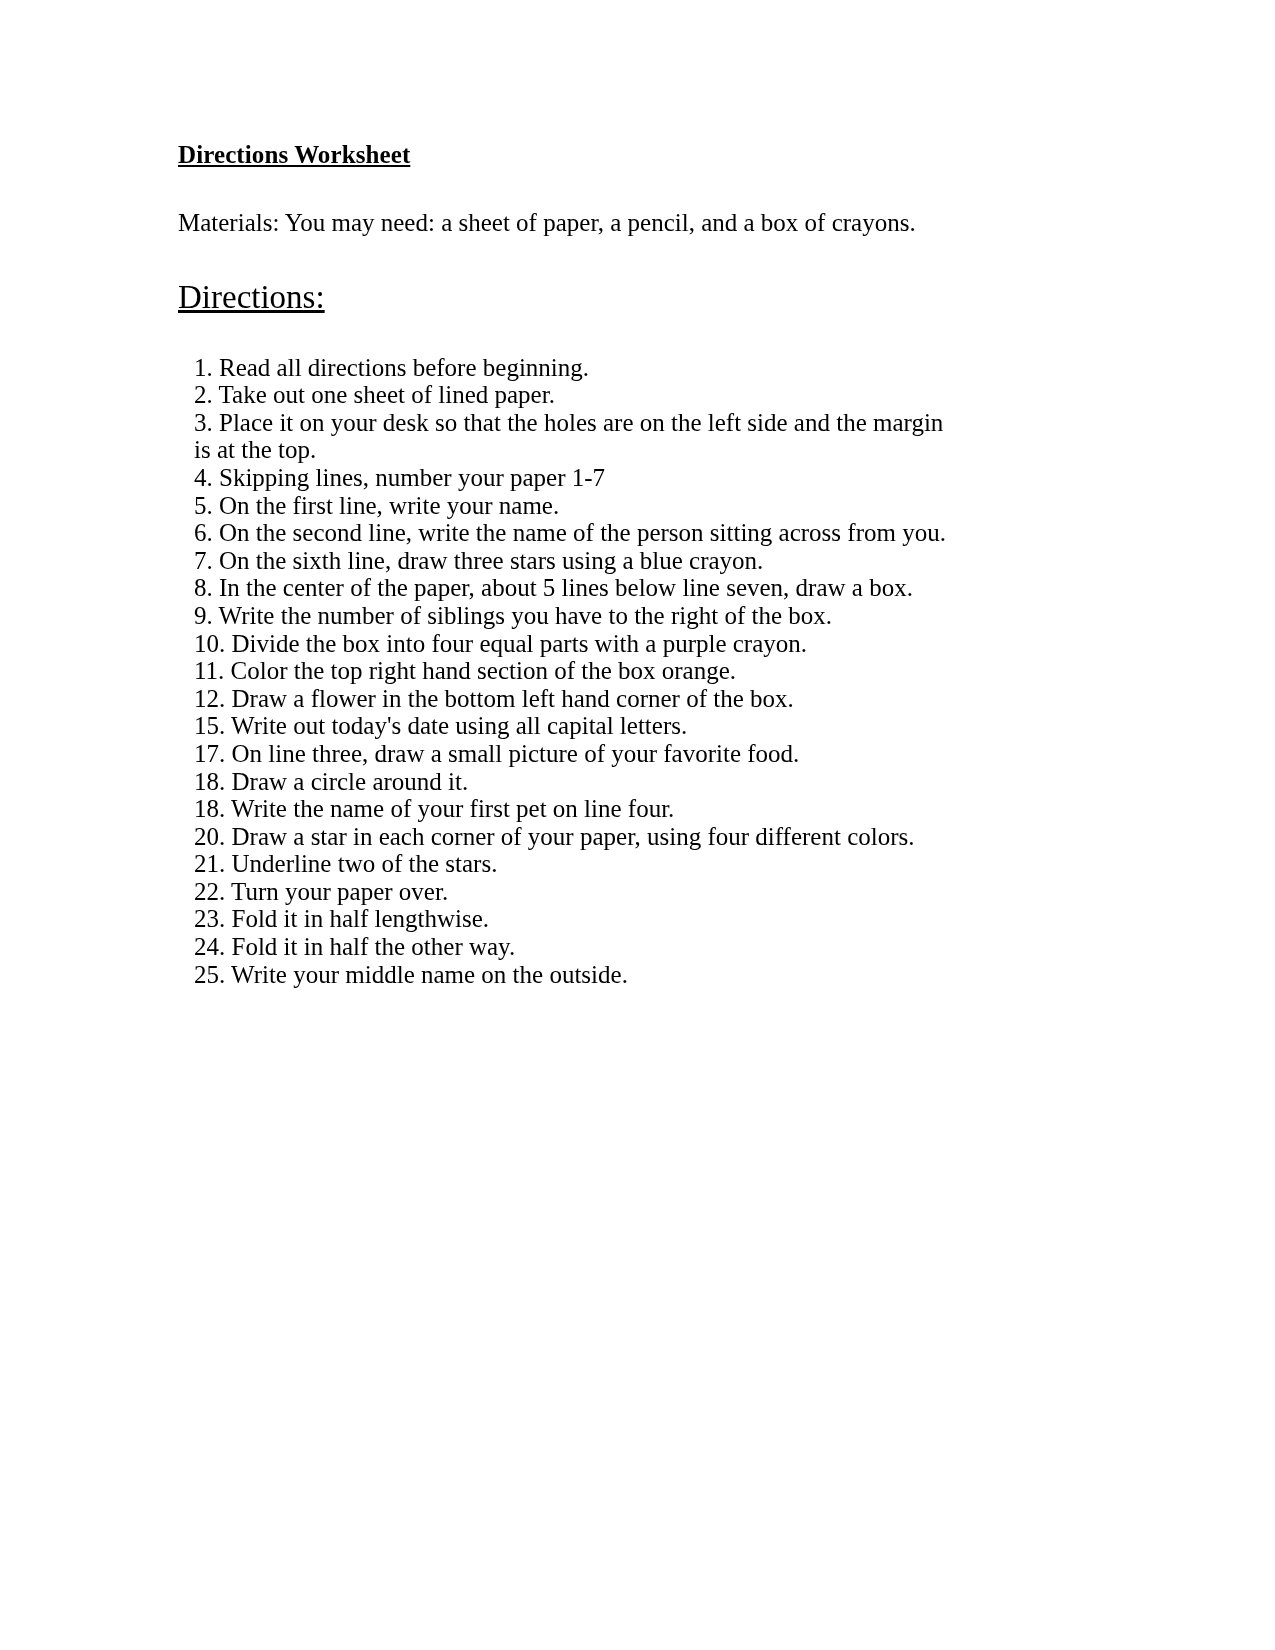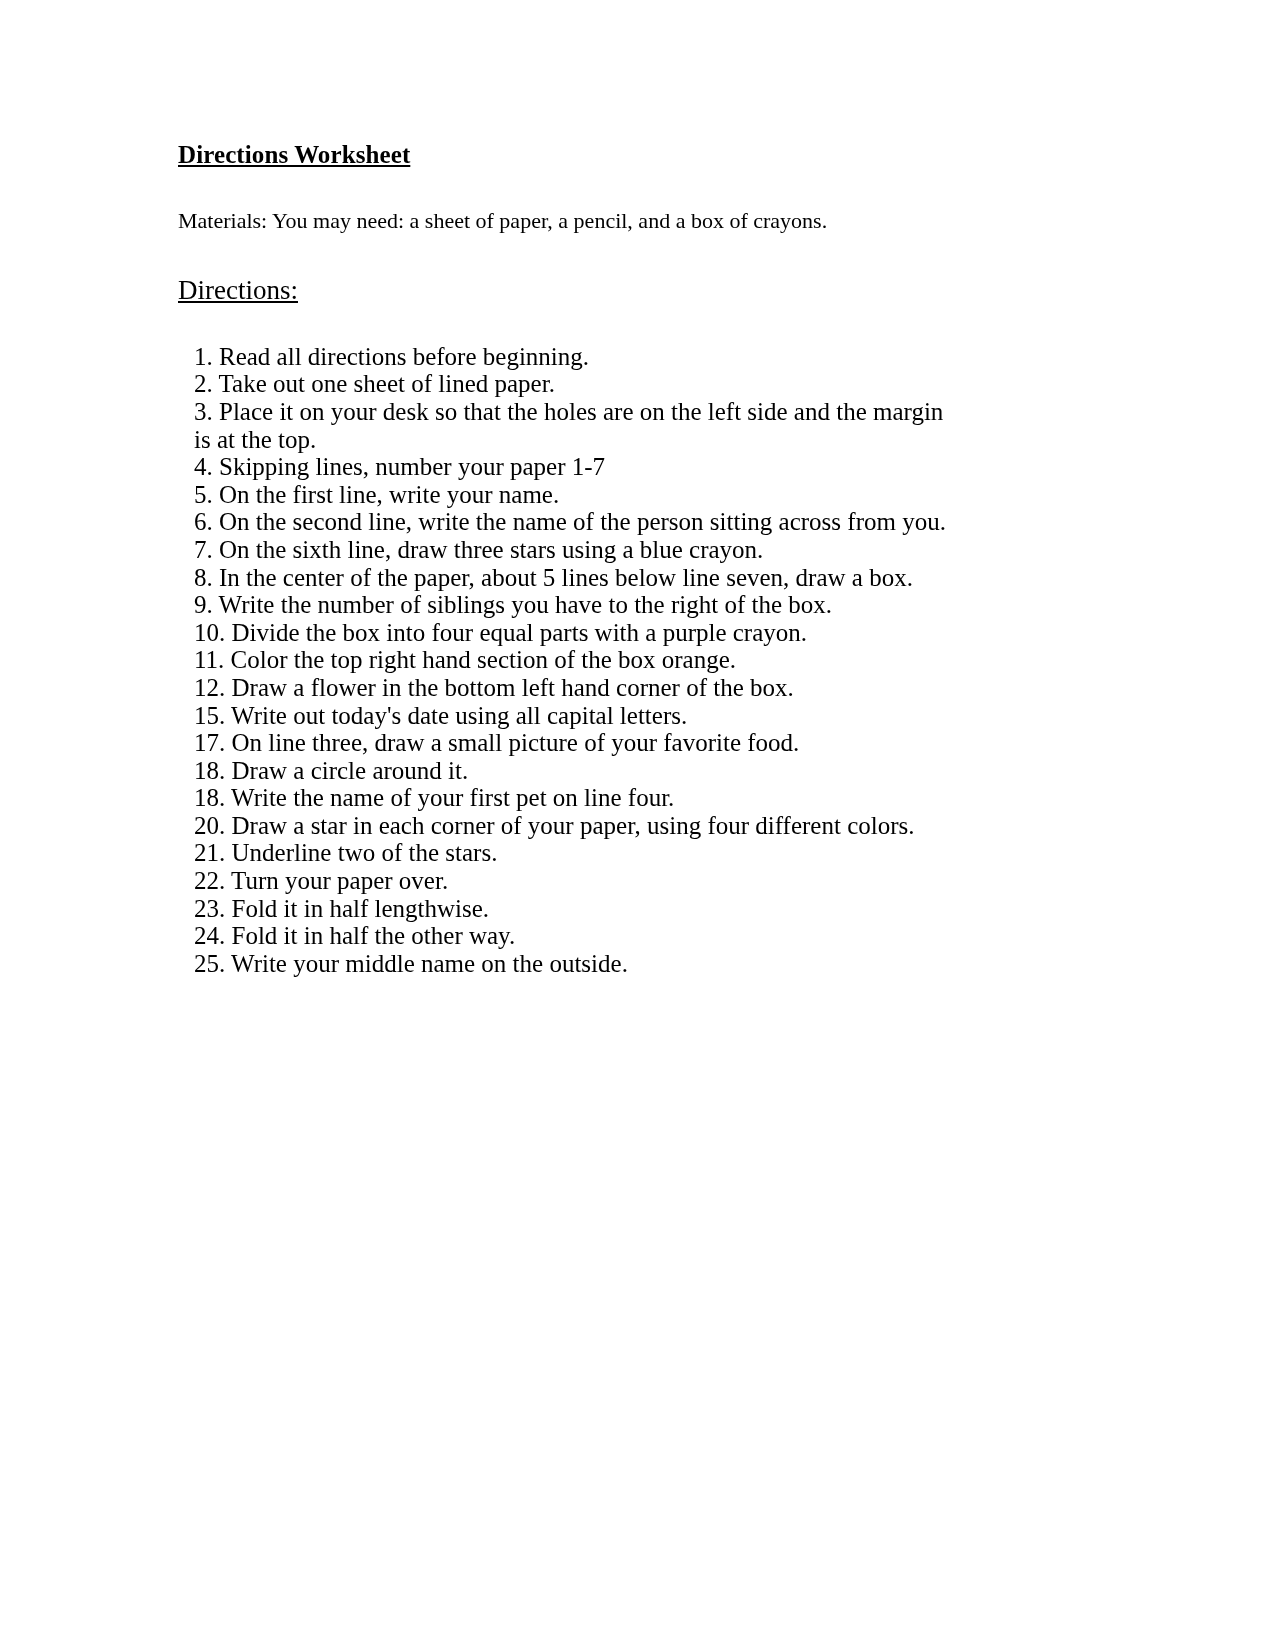--- a/index.html
+++ b/index.html
@@ -24,26 +24,26 @@
   }
   .doc-title {
     font-size: 25px;
     font-weight: bold;
     text-decoration: underline;
     letter-spacing: 0.1px;
     margin: 0 0 38px 0;
     line-height: 1.2;
   }
   .materials-line {
-    font-size: 22px;
+    font-size: 25px;
     line-height: 1.2;
     margin: 0 0 40px 0;
   }
   .directions-heading {
-    font-size: 27px;
+    font-size: 33px;
     text-decoration: underline;
     margin: 0 0 36px 0;
     line-height: 1.2;
   }
   .steps {
     list-style: none;
     margin: 16px;
     padding: 0;
   }
   .steps li {

